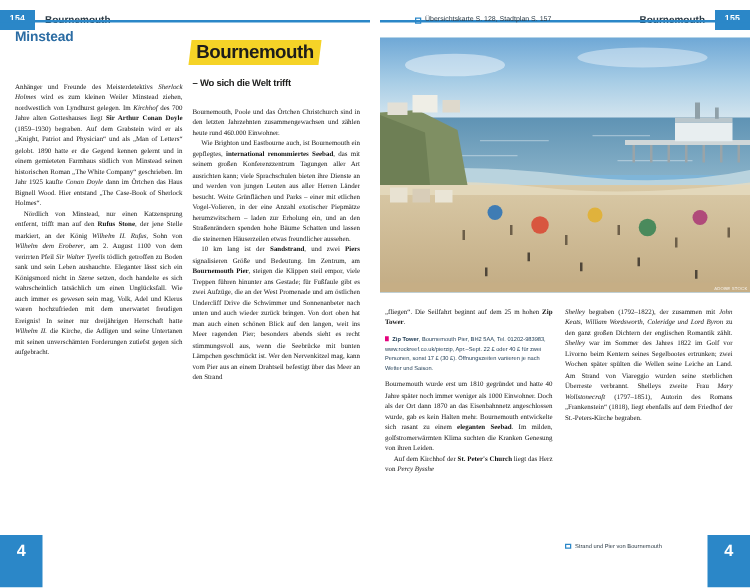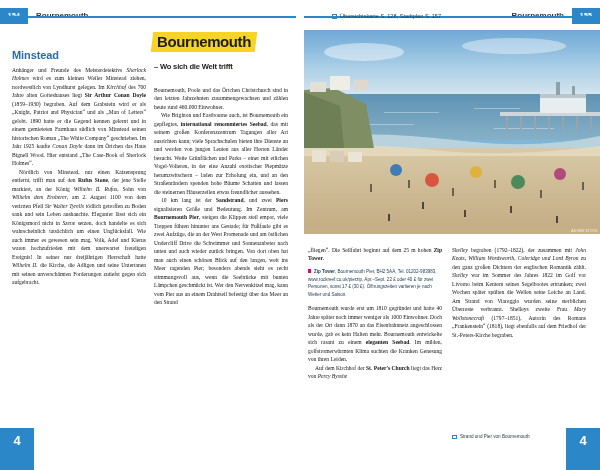--- a/index.html
+++ b/index.html
@@ -106,21 +106,21 @@
   .col p + p { text-indent: 7px; }
 
   #col1 { left: 12px;  top: 66px;  height: 356px; }
   #col2 { left: 154px; top: 86px;  height: 336px; }
   #col3 { left: 308px; top: 246px; height: 180px; }
   #col4 { left: 452px; top: 246px; height: 180px; }
 
   .sec-title {
     position: absolute;
     left: 12px;
-    top: 49px;
+    top: 24px;
     font-family: "Liberation Sans", sans-serif;
     font-weight: bold;
     font-size: 11px;
     color: #2b6ca3;
     letter-spacing: -0.1px;
   }
 
   
   .banner {
     position: absolute;

